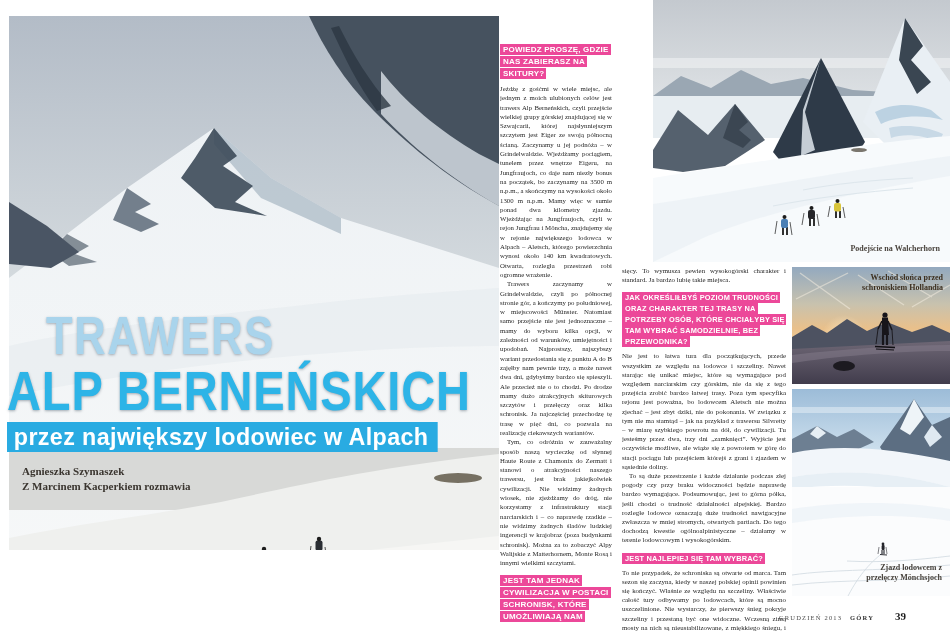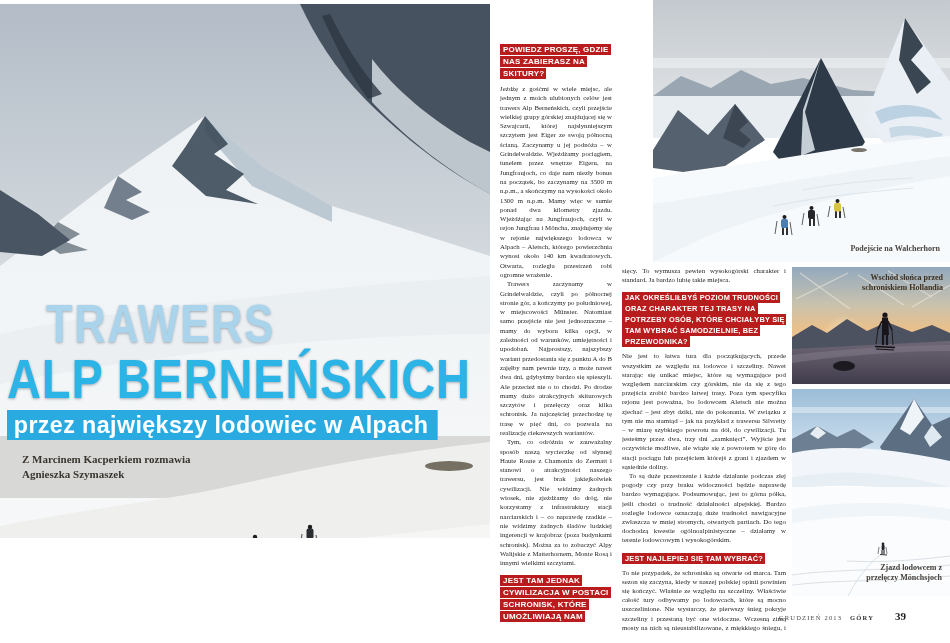--- a/index.html
+++ b/index.html
@@ -1,39 +1,39 @@
 <!DOCTYPE html>
 <html lang="pl"><head>
 <meta charset="utf-8">
 <style>
   html,body{margin:0;padding:0;background:#ffffff;}
   #spread{position:relative;width:950px;height:643px;background:#fff;overflow:hidden;
           font-family:"Liberation Serif",serif;color:#222;}
   
-  .left-photo{position:absolute;left:0;top:4px;width:490px;height:534px;overflow:hidden;}
+  .left-photo{position:absolute;left:0;top:16px;width:490px;height:534px;overflow:hidden;padding-left:9px;}
   .title-line1{position:absolute;left:46px;top:293px;font-family:"Liberation Sans",sans-serif;
       font-weight:700;font-size:53px;line-height:1;color:#a9d4ec;letter-spacing:2px;
       transform:scaleX(.82);transform-origin:left top;text-shadow:0 1px 3px rgba(20,40,60,.35);white-space:nowrap;}
   .title-line2{position:absolute;left:7px;top:347px;font-family:"Liberation Sans",sans-serif;
       font-weight:700;font-size:56px;line-height:1;color:#2db4e7;letter-spacing:1px;
       transform:scaleX(.84);transform-origin:left top;text-shadow:0 1px 3px rgba(10,30,50,.35);white-space:nowrap;}
   .title-bar{position:absolute;left:7px;top:406px;background:#29abe2;color:#fff;
       font-family:"Liberation Sans",sans-serif;font-weight:700;font-size:24px;line-height:29px;
       padding:0 9px 1px 7px;letter-spacing:.4px;transform:scaleX(.97);transform-origin:left top;white-space:nowrap;}
   .byline{position:absolute;left:22px;top:448px;font-weight:700;font-size:11px;line-height:15px;color:#3a352f;}
   
   .col{position:absolute;text-align:justify;color:#1f1f1f;}
   .col1{left:500px;top:44px;width:112px;height:578px;overflow:hidden;}
   .col2{left:622px;top:266px;width:164px;height:368px;overflow:hidden;}
   .q{font-family:"Liberation Sans",sans-serif;font-weight:700;letter-spacing:.2px;
      text-align:left;margin:8px 0 4px;}
   .q.first{margin-top:0;}
   .col1 .q{font-size:8px;line-height:12px;}
   .col2 .q{font-size:7.4px;line-height:11px;}
-  .hl{background:#b91c1c;color:#fff;padding:1px 2px 1px 3px;
+  .hl{background:#ec4899;color:#fff;padding:1px 2px 1px 3px;
       box-decoration-break:clone;-webkit-box-decoration-break:clone;}
   .p{margin:0;font-size:6.8px;line-height:9.3px;}
   .col2 .p{font-size:6.9px;line-height:9.2px;}
   .p.ind{text-indent:7px;}
   
   .photo{position:absolute;overflow:hidden;}
   .photo1{left:653px;top:0;width:297px;height:262px;}
   .photo2{left:792px;top:267px;width:158px;height:117px;}
   .photo3{left:792px;top:389px;width:158px;height:207px;}
   .caption{position:absolute;font-weight:700;font-size:8px;line-height:10px;
@@ -112,22 +112,22 @@
         <circle cx="5" cy="1" r="2.2" fill="#1d1d1d"></circle>
         <path d="M6,20 L7,26 M9,20 L10,26" stroke="#b5501e" stroke-width="1.8"></path>
         <line x1="0" y1="24" x2="11" y2="25" stroke="#222" stroke-width="1.3"></line>
       </g>
     </svg>
 
     <div class="title-line1">TRAWERS</div>
     <div class="title-line2">ALP BERNEŃSKICH</div>
     <div class="title-bar">przez największy lodowiec w Alpach</div>
     <div class="byline">
+      <div>Agnieszka Szymaszek</div>
       <div>Z Marcinem Kacperkiem rozmawia</div>
-      <div>Agnieszka Szymaszek</div>
     </div>
   </div>
 
   <div class="col col1">
     <div class="q first"><span class="hl">POWIEDZ PROSZĘ, GDZIE NAS ZABIERASZ NA SKITURY?</span></div>
     <p class="p">Jeżdżę z gośćmi w wiele miejsc, ale jednym z moich ulubionych celów jest trawers Alp Berneńskich, czyli przejście wielkiej grupy górskiej znajdującej się w Szwajcarii, której najsłynniejszym szczytem jest Eiger ze swoją północną ścianą. Zaczynamy u jej podnóża – w Grindelwaldzie. Wjeżdżamy pociągiem, tunelem przez wnętrze Eigeru, na Jungfraujoch, co daje nam niezły bonus na początek, bo zaczynamy na 3500 m n.p.m., a skończymy na wysokości około 1300 m n.p.m. Mamy więc w sumie ponad dwa kilometry zjazdu. Wjeżdżając na Jungfraujoch, czyli w rejon Jungfrau i Möncha, znajdujemy się w rejonie największego lodowca w Alpach – Aletsch, którego powierzchnia wynosi około 140 km kwadratowych. Otwarta, rozległa przestrzeń robi ogromne wrażenie.</p>
     <p class="p ind">Trawers zaczynamy w Grindelwaldzie, czyli po północnej stronie gór, a kończymy po południowej, w miejscowości Münster. Natomiast samo przejście nie jest jednoznaczne – mamy do wyboru kilka opcji, w zależności od warunków, umiejętności i upodobań. Najprostszy, najszybszy wariant przedostania się z punktu A do B zajęłby nam pewnie trzy, a może nawet dwa dni, gdybyśmy bardzo się spieszyli. Ale przecież nie o to chodzi. Po drodze mamy dużo atrakcyjnych skiturowych szczytów i przełęczy oraz kilka schronisk. Ja najczęściej przechodzę tę trasę w pięć dni, co pozwala na realizację ciekawszych wariantów.</p>
     <p class="p ind">Tym, co odróżnia w zauważalny sposób naszą wycieczkę od słynnej Haute Route z Chamonix do Zermatt i stanowi o atrakcyjności naszego trawersu, jest brak jakiejkolwiek cywilizacji. Nie widzimy żadnych wiosek, nie zjeżdżamy do dróg, nie korzystamy z infrastruktury stacji narciarskich i – co naprawdę rzadkie – nie widzimy żadnych śladów ludzkiej ingerencji w krajobraz (poza budynkami schronisk). Można za to zobaczyć Alpy Walijskie z Matterhornem, Monte Rosą i innymi wielkimi szczytami.</p>
     <div class="q"><span class="hl">JEST TAM JEDNAK CYWILIZACJA W POSTACI SCHRONISK, KTÓRE UMOŻLIWIAJĄ NAM PRZEJŚCIE TEJ TRASY.</span></div>
 

